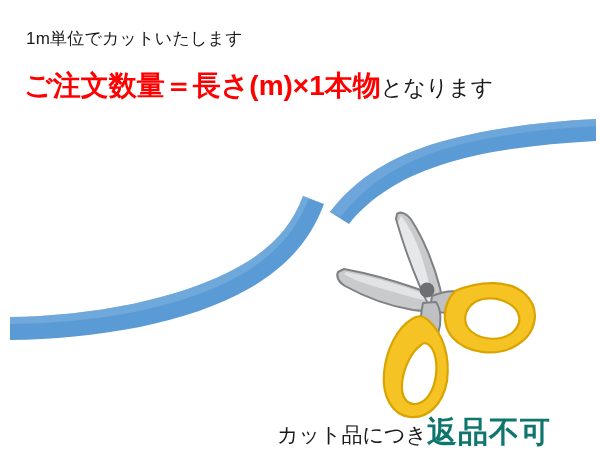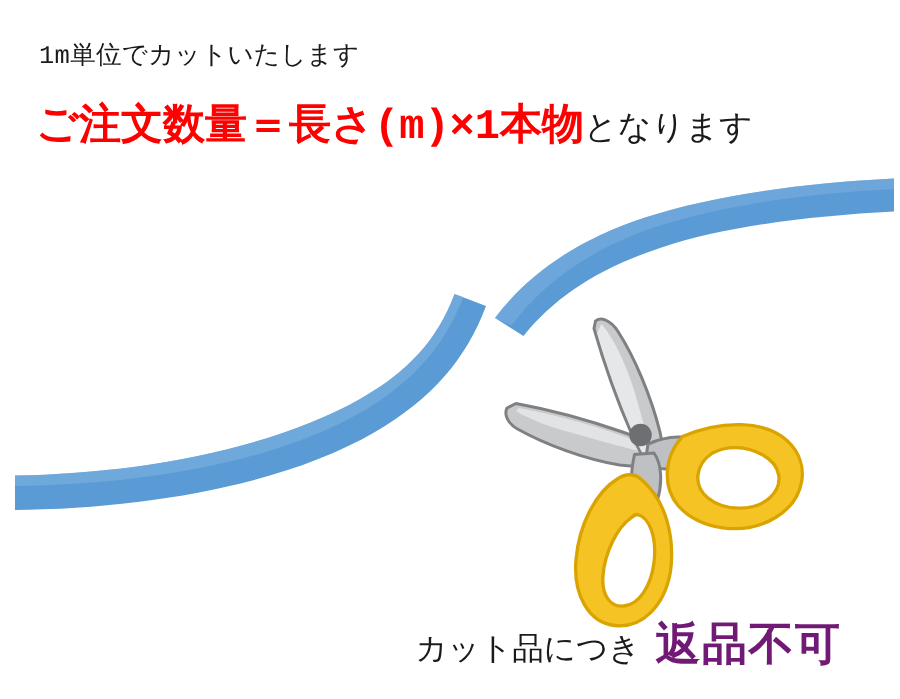--- a/index.html
+++ b/index.html
@@ -6,21 +6,21 @@
     margin: 0;
     padding: 0;
     background: #ffffff;
   }
   #page {
     position: relative;
     width: 600px;
     height: 466px;
     background: #ffffff;
     overflow: hidden;
-    font-family: Liberation Mono, monospace;
+    font-family: Liberation Sans, sans-serif;
   }
   #art {
     position: absolute;
     left: 0;
     top: 0;
     width: 600px;
     height: 466px;
   }
   .txt {
     position: absolute;
@@ -51,22 +51,21 @@
   }
   #line-bot {
     left: 277px;
     top: 417px;
     font-size: 21px;
     color: #1a1a1a;
   }
   #line-bot .strong {
     font-size: 30px;
     font-weight: bold;
-    color: #701a75;
-    margin-left: 10px;
+    color: #0f766e;
     letter-spacing: 1px;
   }
 </style>
 </head>
 <body>
 
 <div id="page">
 
   <svg id="art" viewBox="0 0 600 466" xmlns="http://www.w3.org/2000/svg">
 

